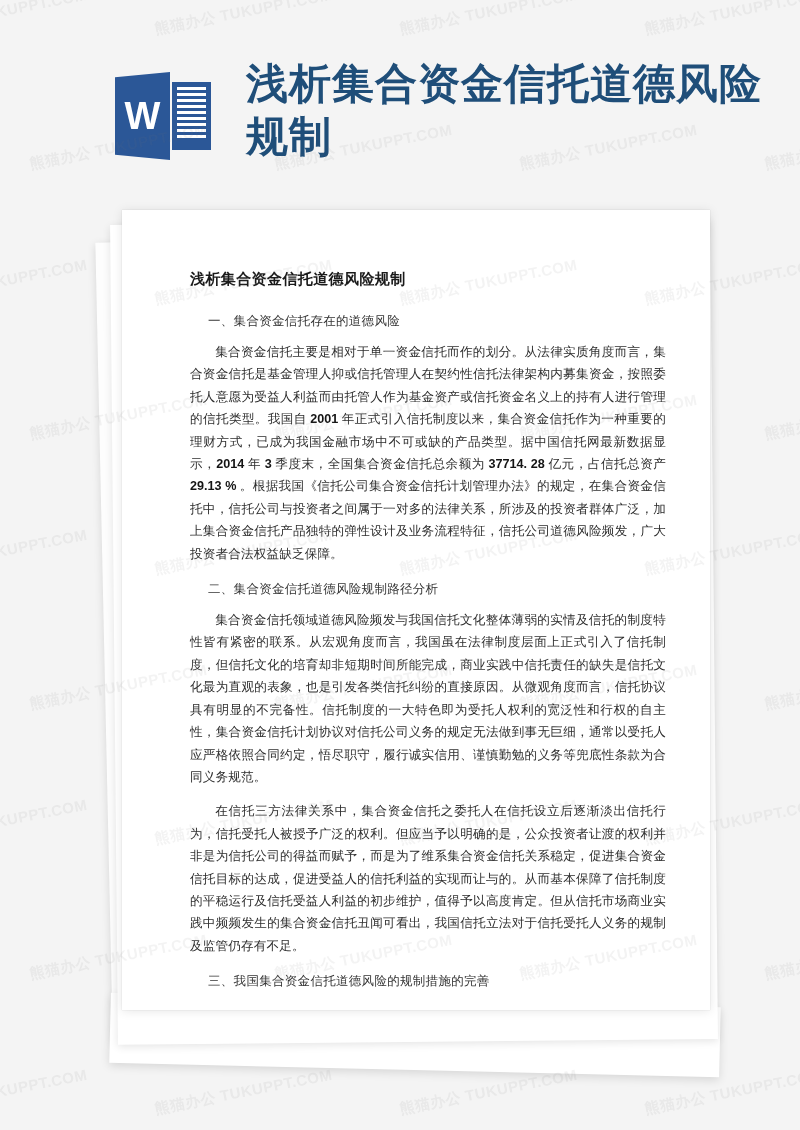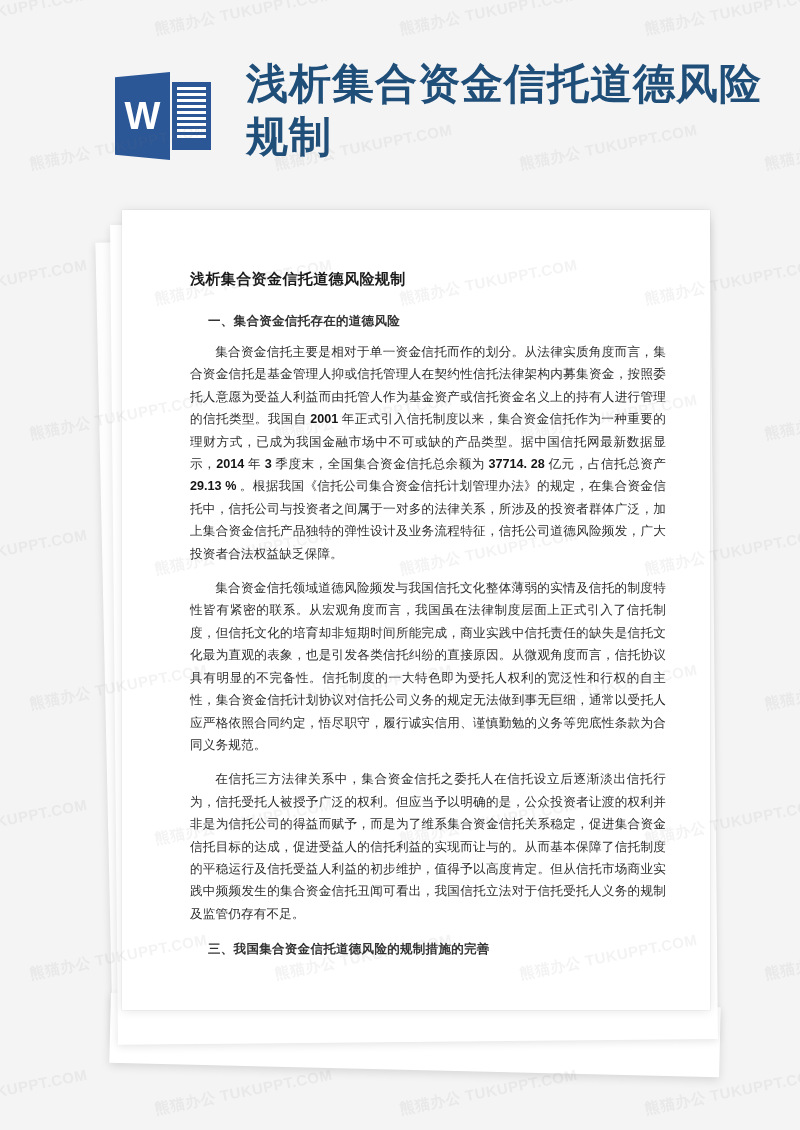--- a/index.html
+++ b/index.html
@@ -91,21 +91,21 @@
     position:absolute; left:0; top:0; width:588px; height:800px;
     padding:60px 44px 40px 68px;
     color:#2a2a2a;
   }
   .doc-heading {
     font-family:"Liberation Sans","DejaVu Sans",sans-serif;
     font-weight:700; font-size:15px; color:#1a1a1a;
     margin-bottom:24px; letter-spacing:0.4px;
   }
   .sec-heading {
-    font-size:12.5px; font-weight:700; color:#333;
+    font-size:12.5px; font-weight:400; color:#333;
     padding-left:18px; margin:16px 0 11px 0; letter-spacing:0.3px;
   }
   .para {
     font-size:12.6px; line-height:1.78; text-align:justify;
     text-indent:2em; color:#2e2e2e; margin-bottom:12px;
     letter-spacing:0.15px;
   }
   .para .num {
     font-family:"Liberation Sans","DejaVu Sans",sans-serif;
     font-weight:700; color:#141414; letter-spacing:0;
@@ -142,20 +142,21 @@
   <div class="paper-back2"></div>
   <div class="paper-bottom"></div>
   <div class="paper-back1"></div>
 
   <div class="paper-main">
     <div class="doc-body">
       <div class="doc-heading">浅析集合资金信托道德风险规制</div>
       <div id="sections">
           <div class="sec-heading">一、集合资金信托存在的道德风险</div>
           <p class="para"><span>集合资金信托主要是相对于单一资金信托而作的划分。从法律实质角度而言，集合资金信托是基金管理人抑或信托管理人在契约性信托法律架构内募集资金，按照委托人意愿为受益人利益而由托管人作为基金资产或信托资金名义上的持有人进行管理的信托类型。我国自 </span><span class="num">2001</span><span> 年正式引入信托制度以来，集合资金信托作为一种重要的理财方式，已成为我国金融市场中不可或缺的产品类型。据中国信托网最新数据显示，</span><span class="num">2014</span><span> 年 </span><span class="num">3</span><span> 季度末，全国集合资金信托总余额为 </span><span class="num">37714. 28</span><span> 亿元，占信托总资产 </span><span class="num">29.13 %</span><span> 。根据我国《信托公司集合资金信托计划管理办法》的规定，在集合资金信托中，信托公司与投资者之间属于一对多的法律关系，所涉及的投资者群体广泛，加上集合资金信托产品独特的弹性设计及业务流程特征，信托公司道德风险频发，广大投资者合法权益缺乏保障。</span></p>
+          <div class="sec-heading">二、集合资金信托道德风险规制路径分析</div>
           <p class="para"><span>集合资金信托领域道德风险频发与我国信托文化整体薄弱的实情及信托的制度特性皆有紧密的联系。从宏观角度而言，我国虽在法律制度层面上正式引入了信托制度，但信托文化的培育却非短期时间所能完成，商业实践中信托责任的缺失是信托文化最为直观的表象，也是引发各类信托纠纷的直接原因。从微观角度而言，信托协议具有明显的不完备性。信托制度的一大特色即为受托人权利的宽泛性和行权的自主性，集合资金信托计划协议对信托公司义务的规定无法做到事无巨细，通常以受托人应严格依照合同约定，悟尽职守，履行诚实信用、谨慎勤勉的义务等兜底性条款为合同义务规范。</span></p>
           <p class="para"><span>在信托三方法律关系中，集合资金信托之委托人在信托设立后逐渐淡出信托行为，信托受托人被授予广泛的权利。但应当予以明确的是，公众投资者让渡的权利并非是为信托公司的得益而赋予，而是为了维系集合资金信托关系稳定，促进集合资金信托目标的达成，促进受益人的信托利益的实现而让与的。从而基本保障了信托制度的平稳运行及信托受益人利益的初步维护，值得予以高度肯定。但从信托市场商业实践中频频发生的集合资金信托丑闻可看出，我国信托立法对于信托受托人义务的规制及监管仍存有不足。</span></p>
           <div class="sec-heading">三、我国集合资金信托道德风险的规制措施的完善</div>
         </div>
     </div>
   </div>
 
   <div class="wm-layer" id="wm-layer">
       <div class="wm" style="left: -90px; top: 20px;">熊猫办公 TUKUPPT.COM</div>
       <div class="wm" style="left: 155px; top: 20px;">熊猫办公 TUKUPPT.COM</div>

